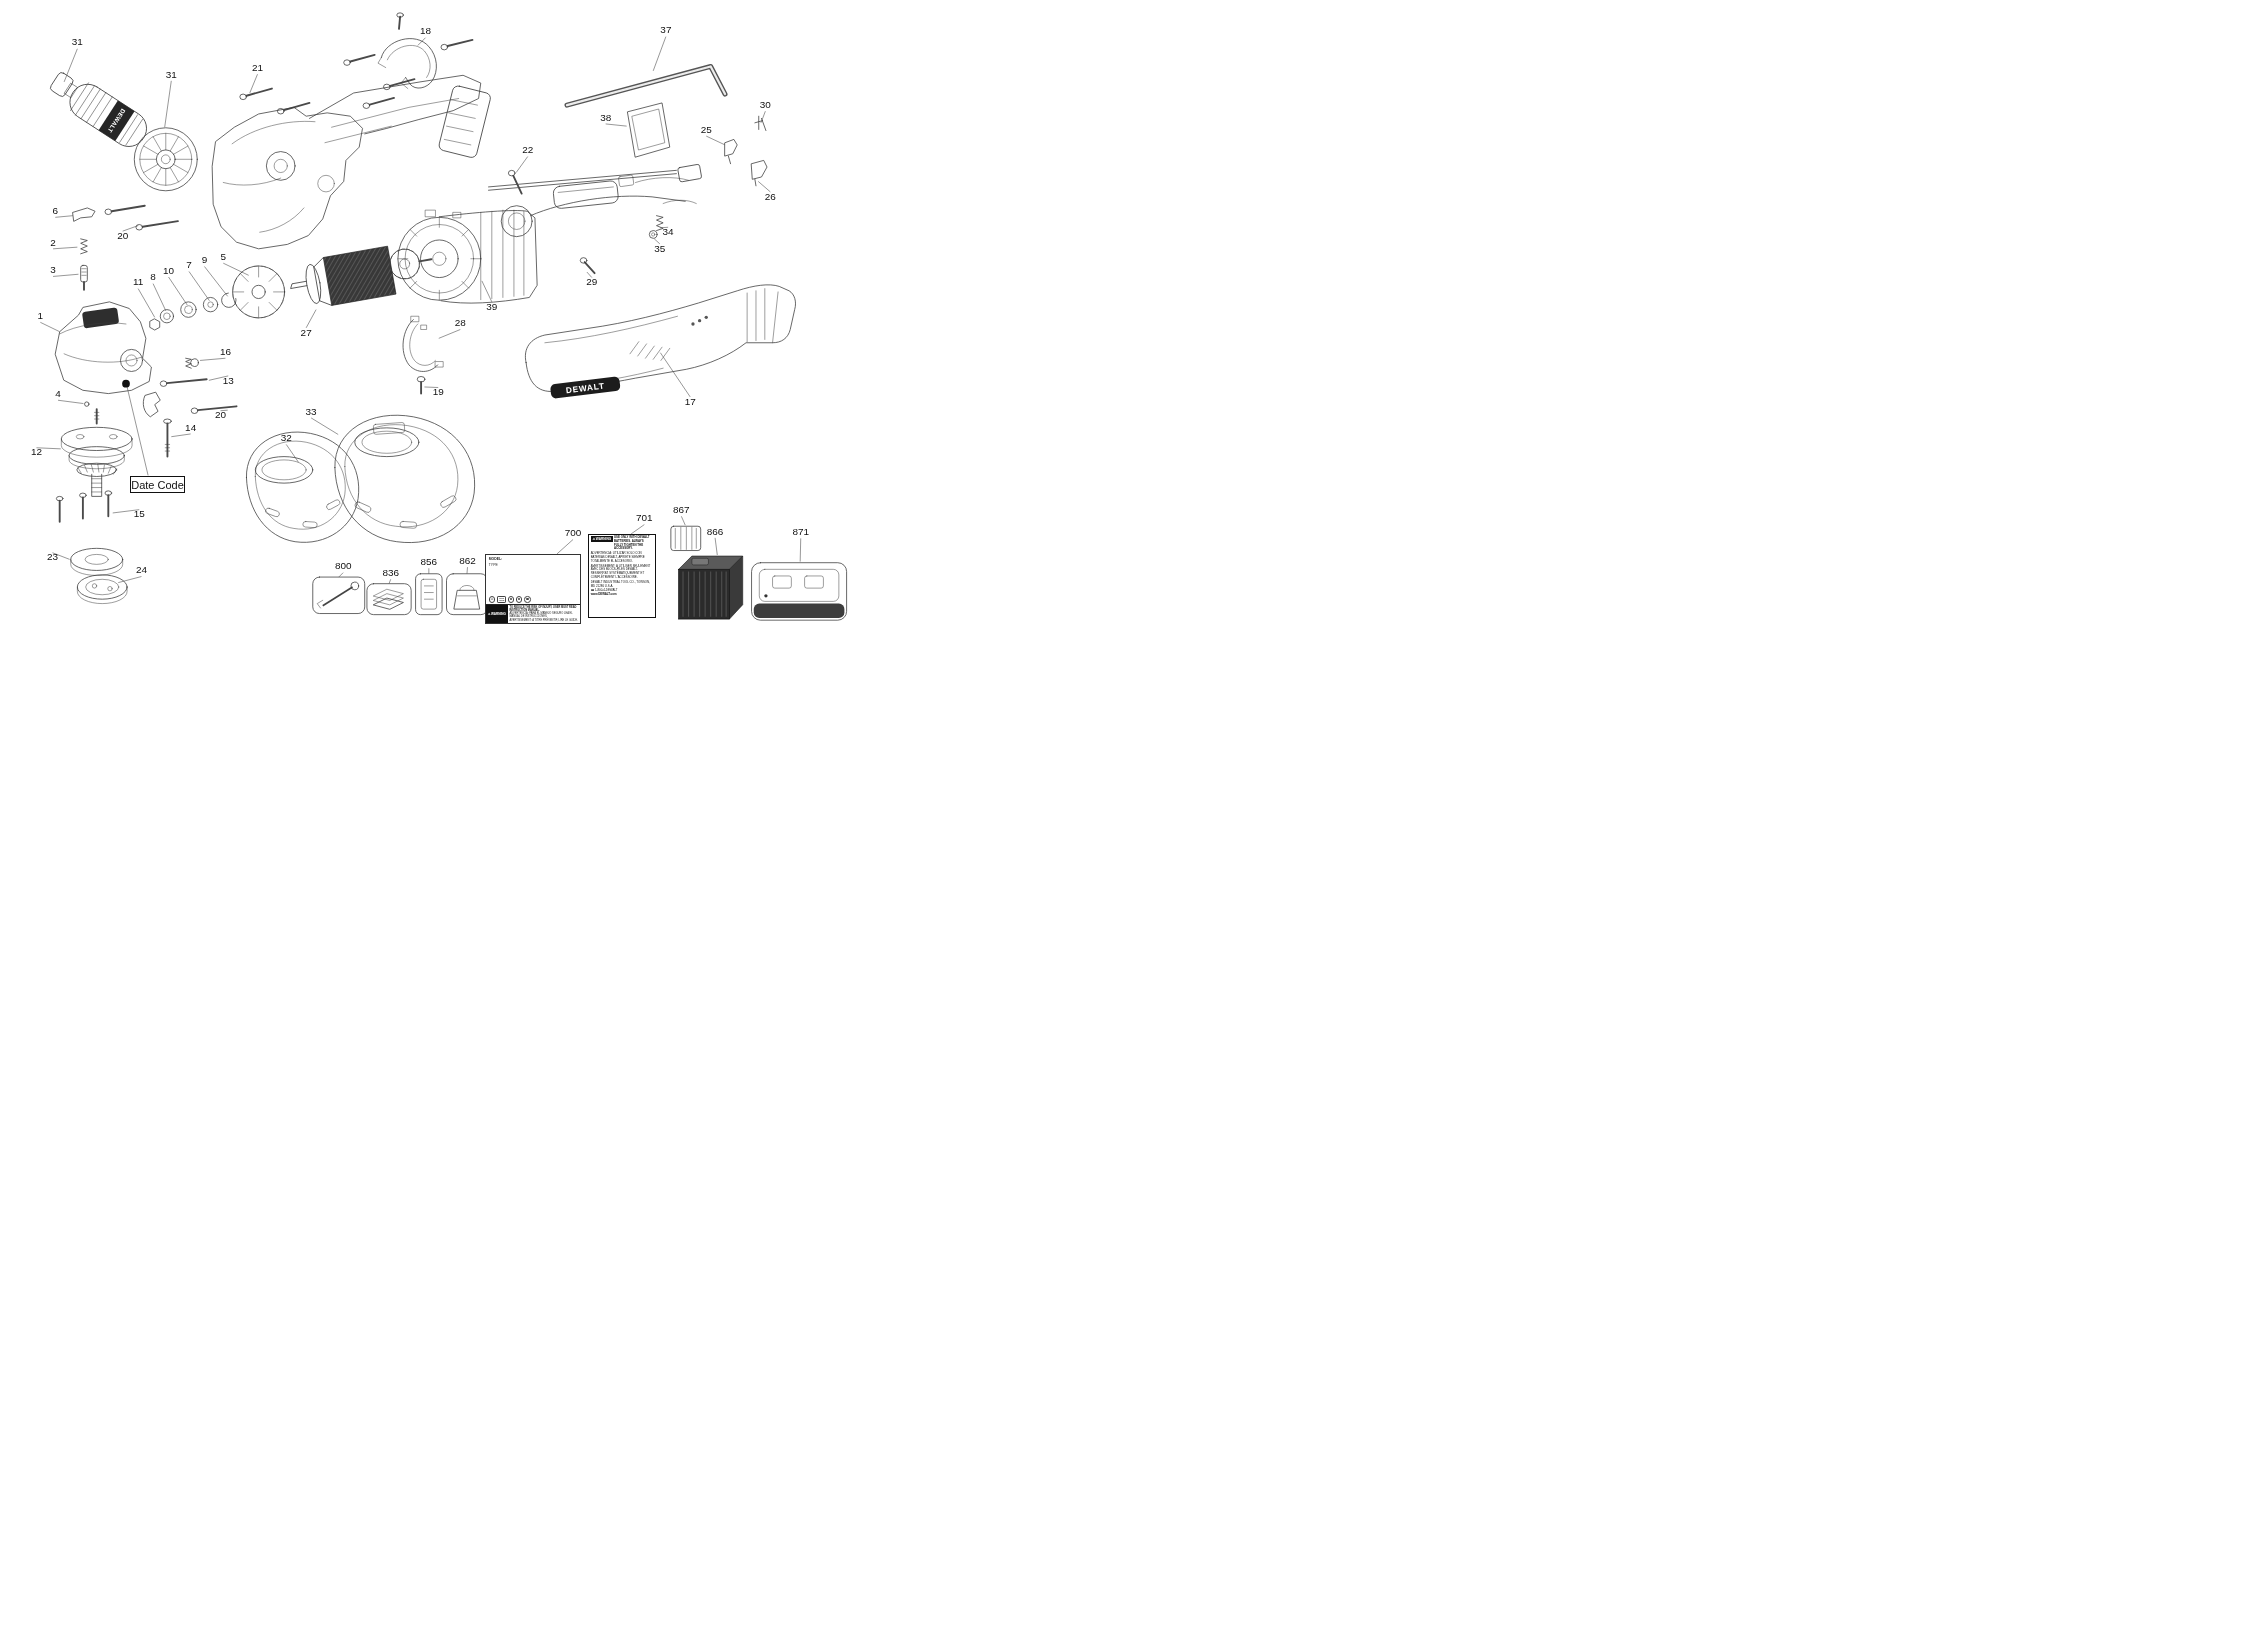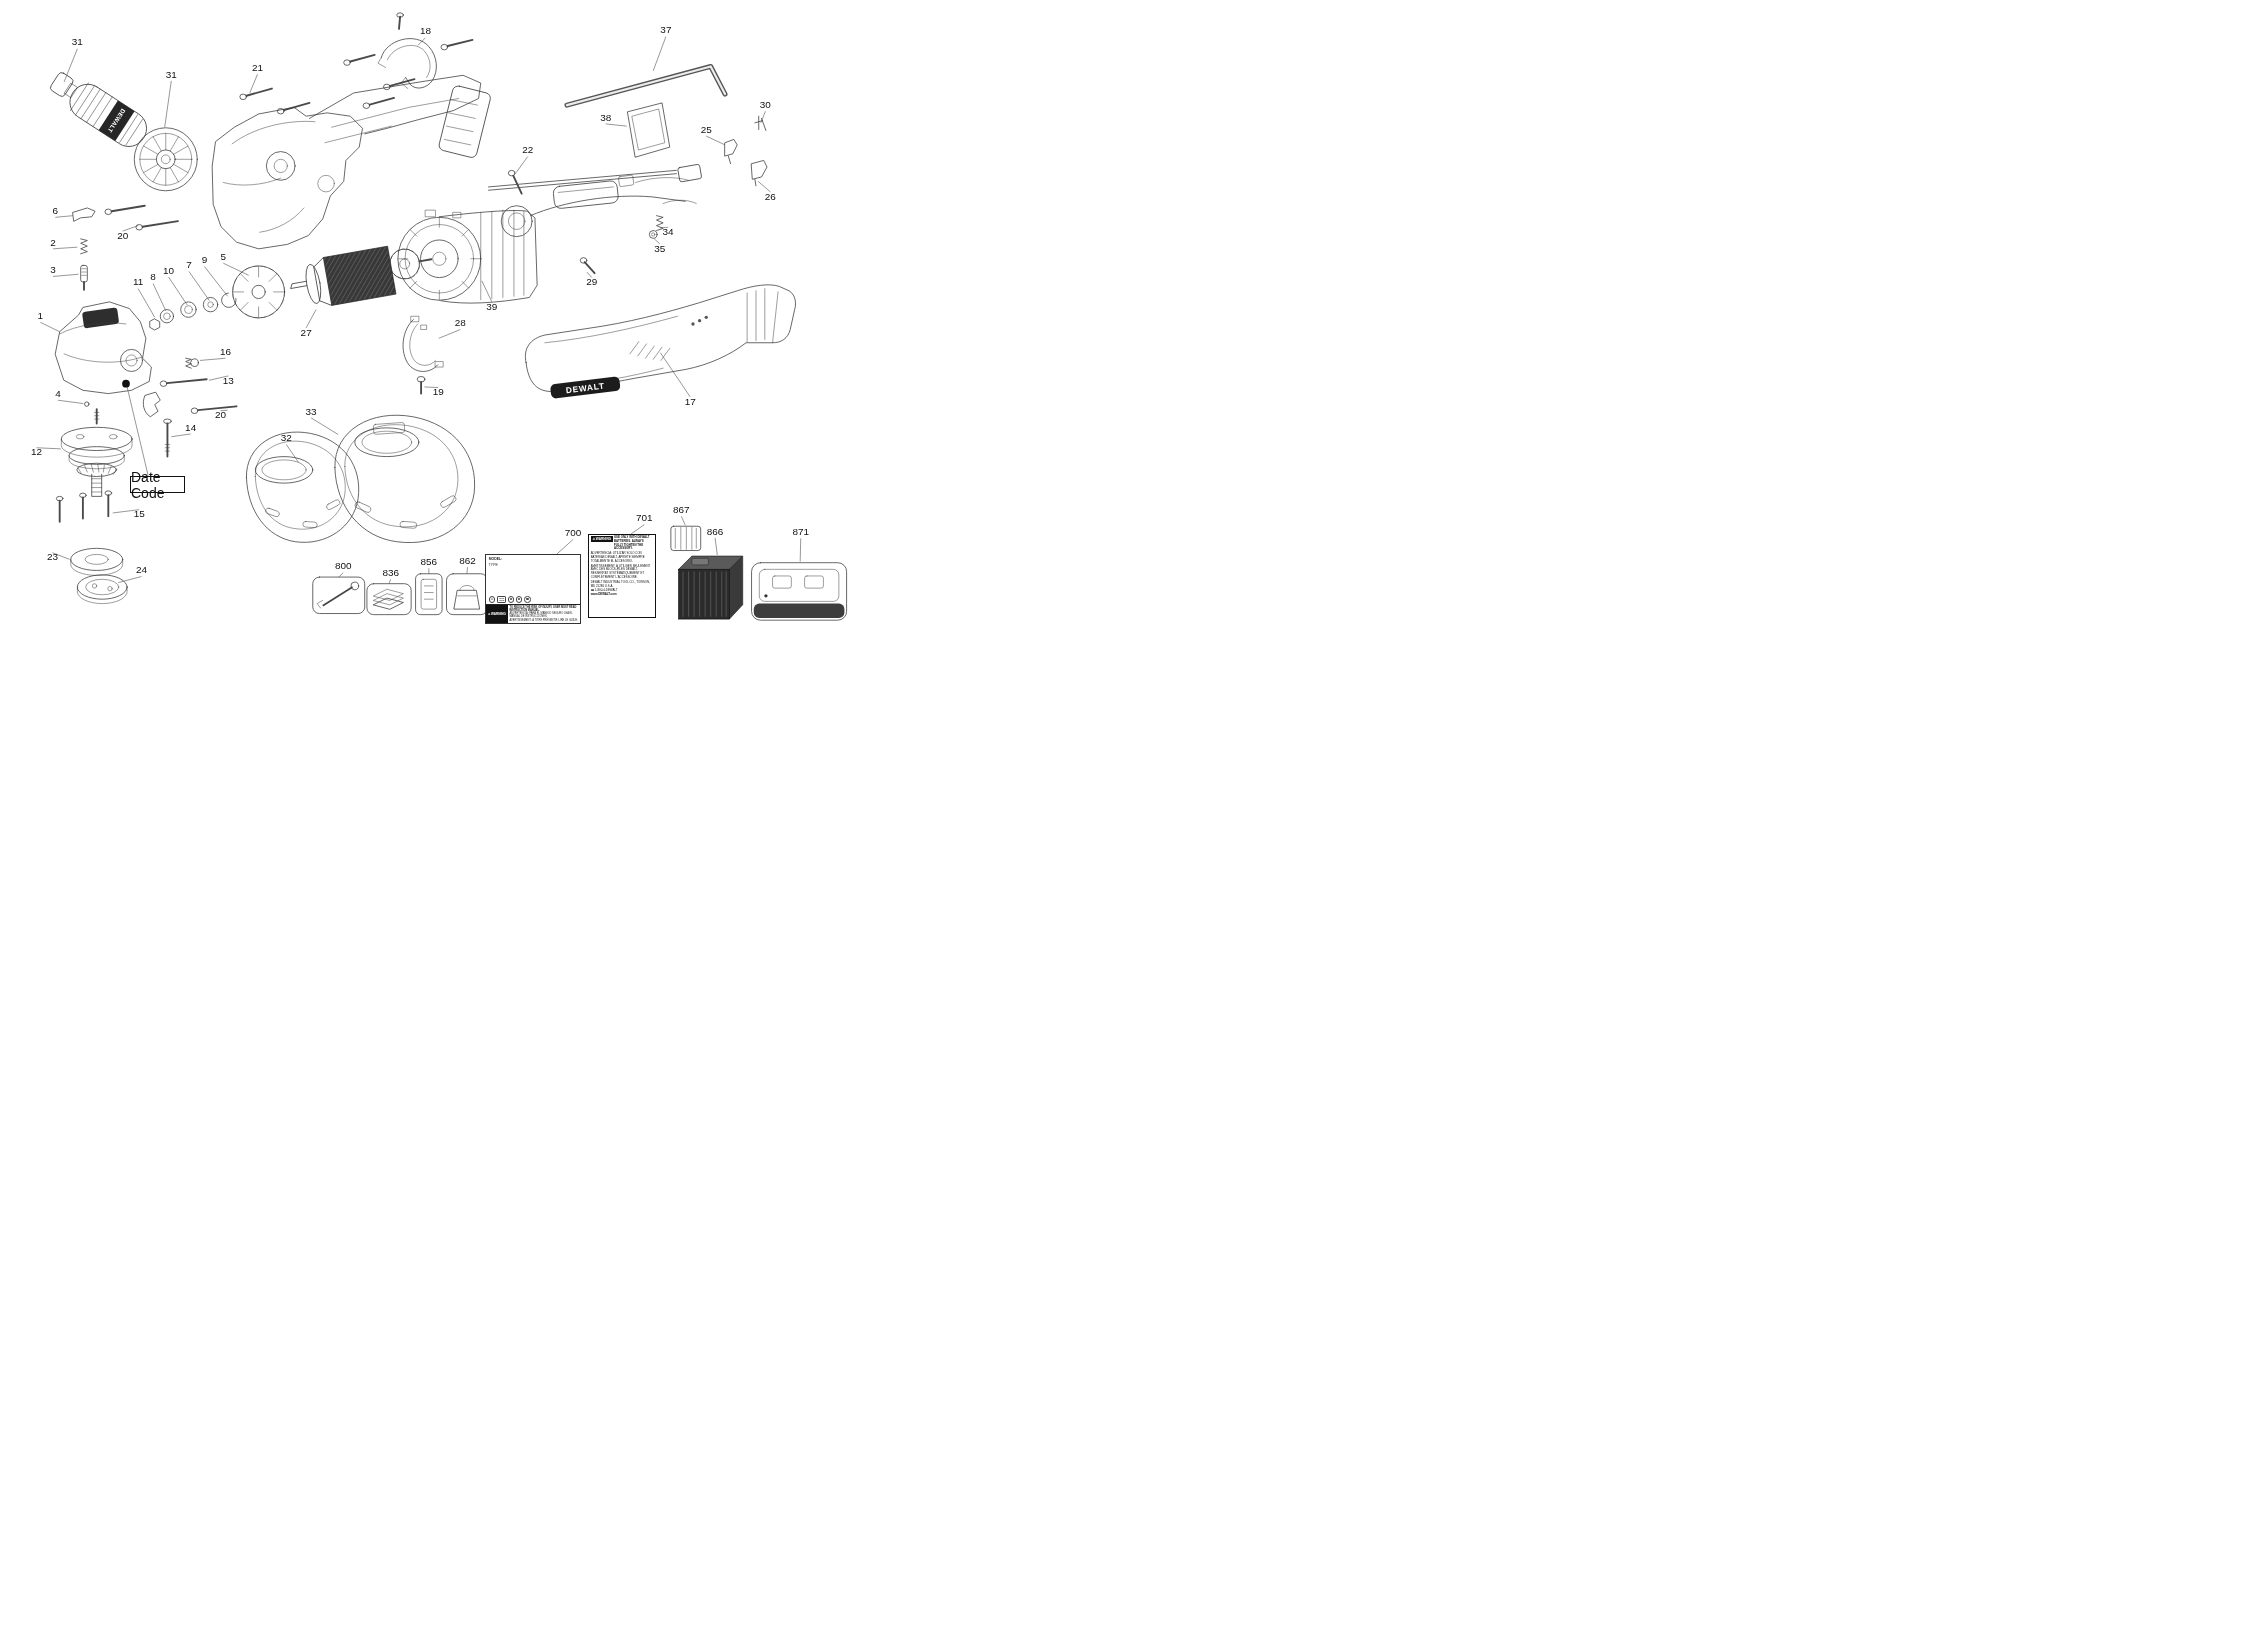--- a/index.html
+++ b/index.html
@@ -13,21 +13,21 @@
   .thin{stroke-width:0.9}
   .shaft{stroke:#4a4a4a;stroke-width:3.4;fill:none;stroke-linecap:round}
   .leader{stroke:#555;stroke-width:1.1}
   .callout{font:400 18px "Liberation Sans",sans-serif;fill:#101010;text-anchor:middle}
   .brand-sm{font:700 11px "Liberation Sans",sans-serif;fill:#fff;letter-spacing:.5px;text-anchor:middle}
   .brand-body{font:700 15px "Liberation Sans",sans-serif;fill:#fff;letter-spacing:1.5px;text-anchor:middle}
 
   
   .overlay{position:absolute;background:#fff;border:0.7px solid #222}
   .datecode{left:130px;top:476px;width:55px;height:17px;display:flex;align-items:center;
-            justify-content:center;font-size:14px;border:1px solid #111;color:#111}
+            justify-content:center;font-size:11px;border:1px solid #111;color:#111}
 
   .model-label{left:485px;top:554px;width:96px;height:70px;border:0.7px solid #333;
                display:flex;flex-direction:column;font-size:3px;color:#222;overflow:hidden}
   .ml-top{flex:1;padding:2.2px 2.8px}
   .ml-model{font-weight:700;font-size:3.4px}
   .ml-type{font-size:3.4px;margin-top:2.2px}
   .ml-certrow{display:flex;gap:1.7px;align-items:center;padding:1.1px 2.8px}
   .cert{border:0.6px solid #444;border-radius:50%;width:6.6px;height:6.6px;display:flex;
         align-items:center;justify-content:center;font-size:3.3px;color:#333;flex:0 0 auto}
   .cert.sq{border-radius:1.1px;flex-direction:column;font-size:2px;font-weight:700;line-height:1.05;width:8.8px}

